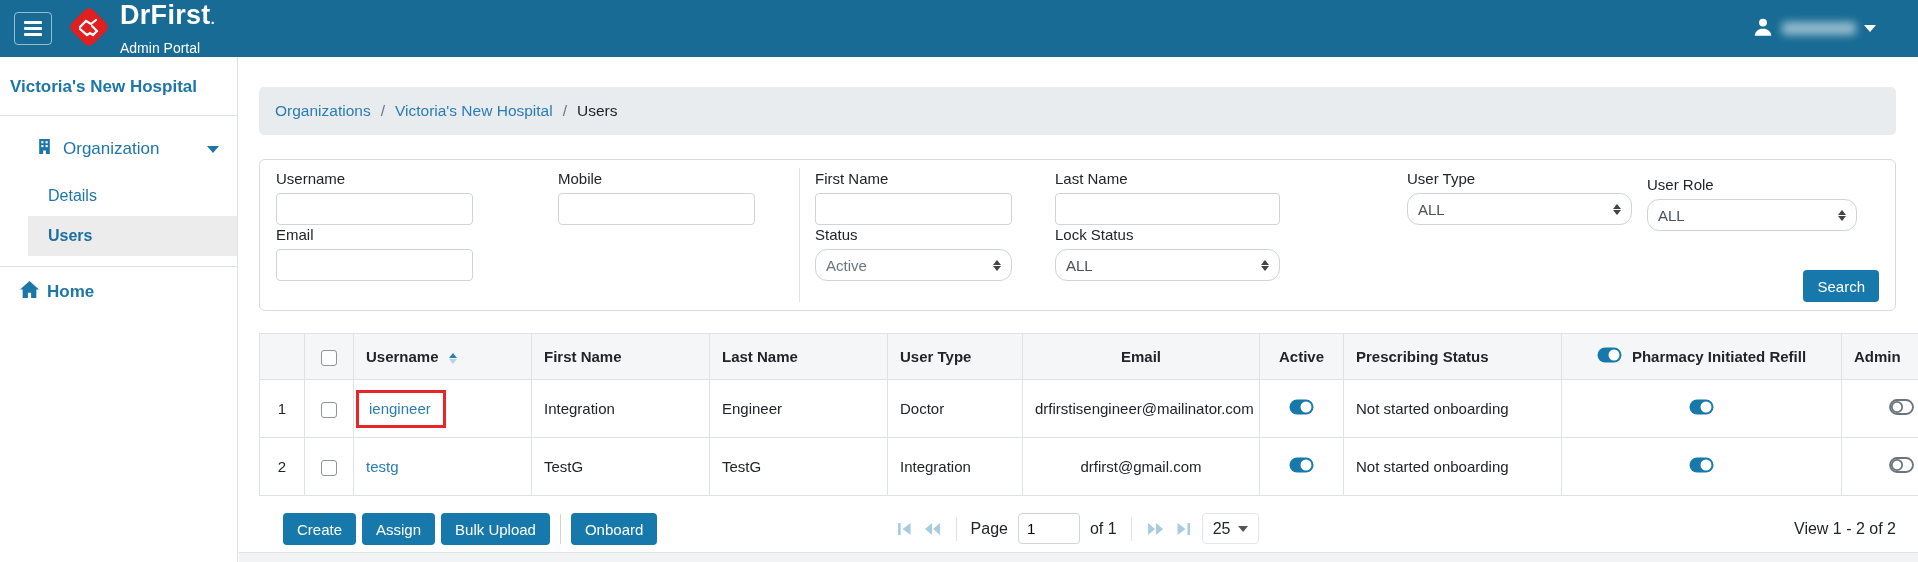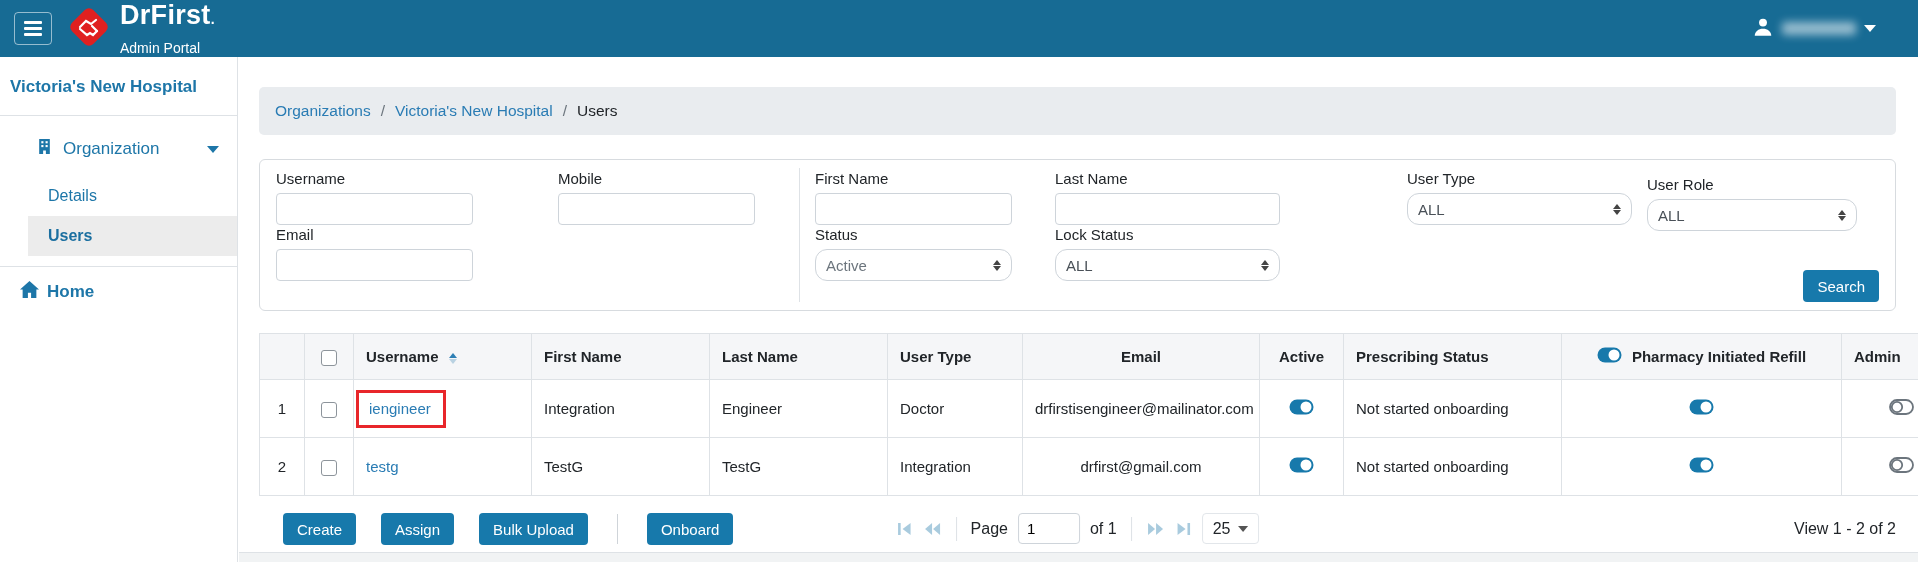--- a/index.html
+++ b/index.html
@@ -92,21 +92,21 @@
   .sort-icon { display:inline-flex; flex-direction:column; gap:1px; margin-left:6px; vertical-align:middle; }
   .sort-up { width:0; height:0; border-left:4px solid transparent; border-right:4px solid transparent; border-bottom:5px solid #2e7fb5; }
   .sort-dn { width:0; height:0; border-left:4px solid transparent; border-right:4px solid transparent; border-top:5px solid #b9d2e2; }
   input[type="checkbox"] { appearance:none; width:16px; height:16px; border:1.6px solid #8d949b;
     border-radius:3px; background:#fff; cursor:pointer; vertical-align:middle; }
   .toggle { display:inline-block; vertical-align:middle; }
   .ph-head { display:flex; align-items:center; justify-content:center; gap:10px; }
 
   
   .footer { position:relative; margin:12px 22px 0 20px; height:44px; }
-  .actions { display:flex; align-items:center; gap:25px; position:absolute; left:0; top:5px;padding-left:24px; }
+  .actions { display:flex; align-items:center; gap:6px; position:absolute; left:0; top:5px;padding-left:24px; }
   .action-sep { width:1px; height:30px; background:#cfd4d9; margin:0 4px; }
   .pager { position:absolute; left:50%; top:5px; transform:translateX(-50%);
     display:flex; align-items:center; gap:10px; }
   .pg-icon { display:inline-flex; cursor:pointer; }
   .pg-sep { width:1px; height:24px; background:#dde2e6; margin:0 4px; }
   .page-label { font-size:16px; color:#212529; }
   .page-input { width:62px; height:31px; border:1px solid #ced4da; border-radius:4px;
     padding:0 8px; font-size:15px; font-family:inherit; }
   .size-select { display:flex; align-items:center; gap:8px; background:#fff;
     border:1px solid #e2e6ea; border-radius:4px; height:31px; padding:0 10px; cursor:pointer; font-size:16px; }

